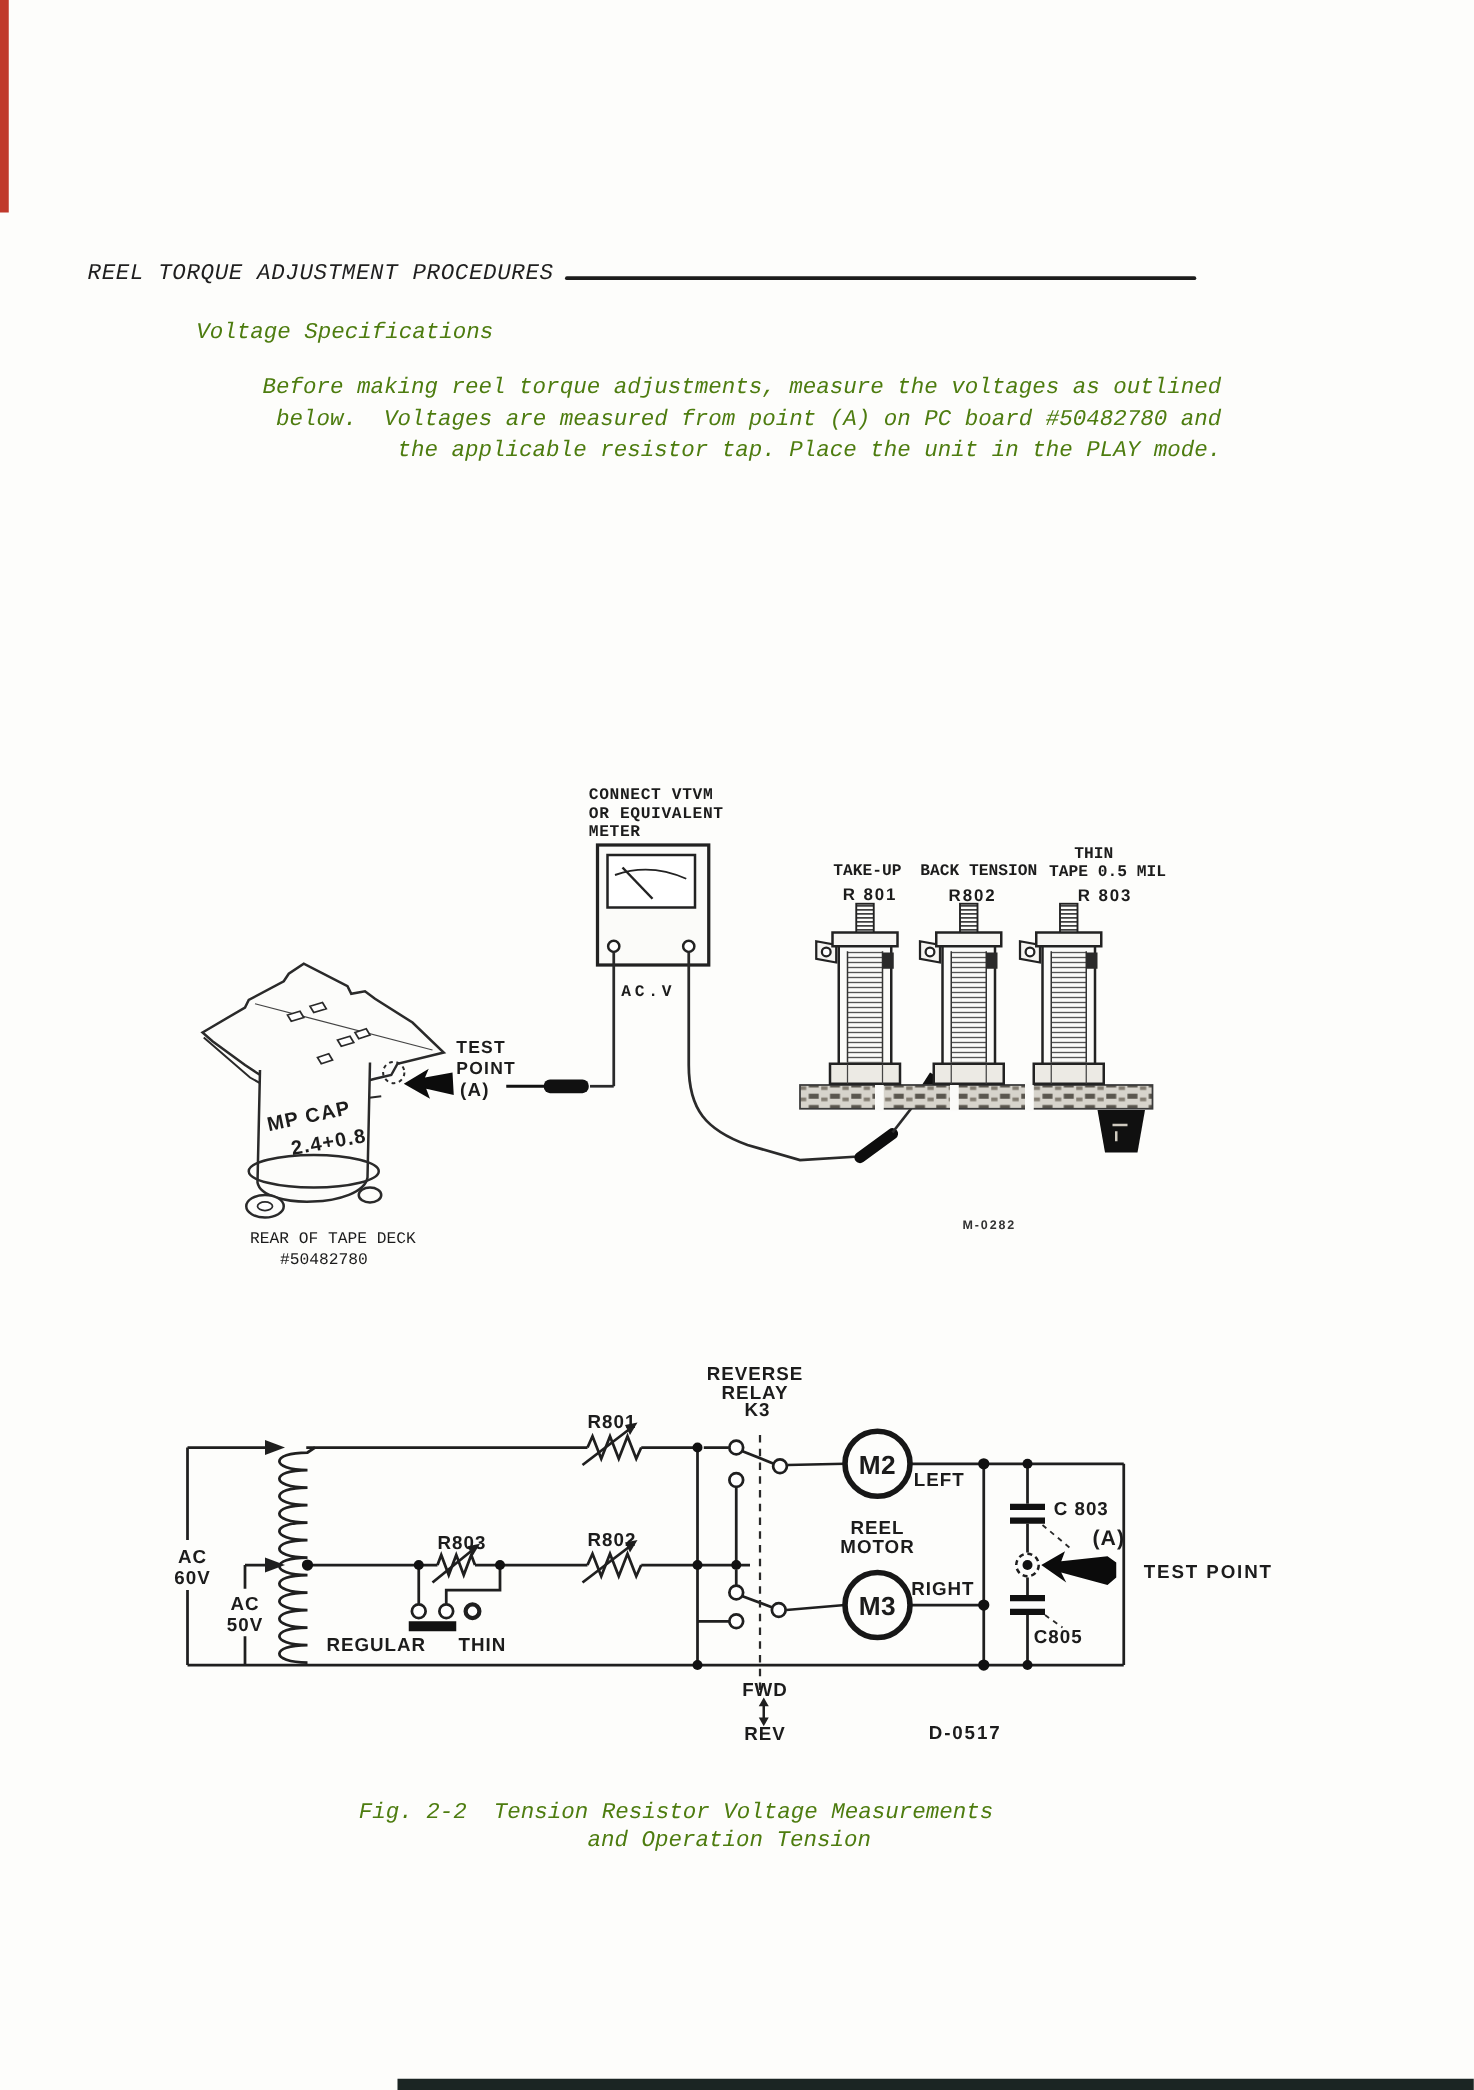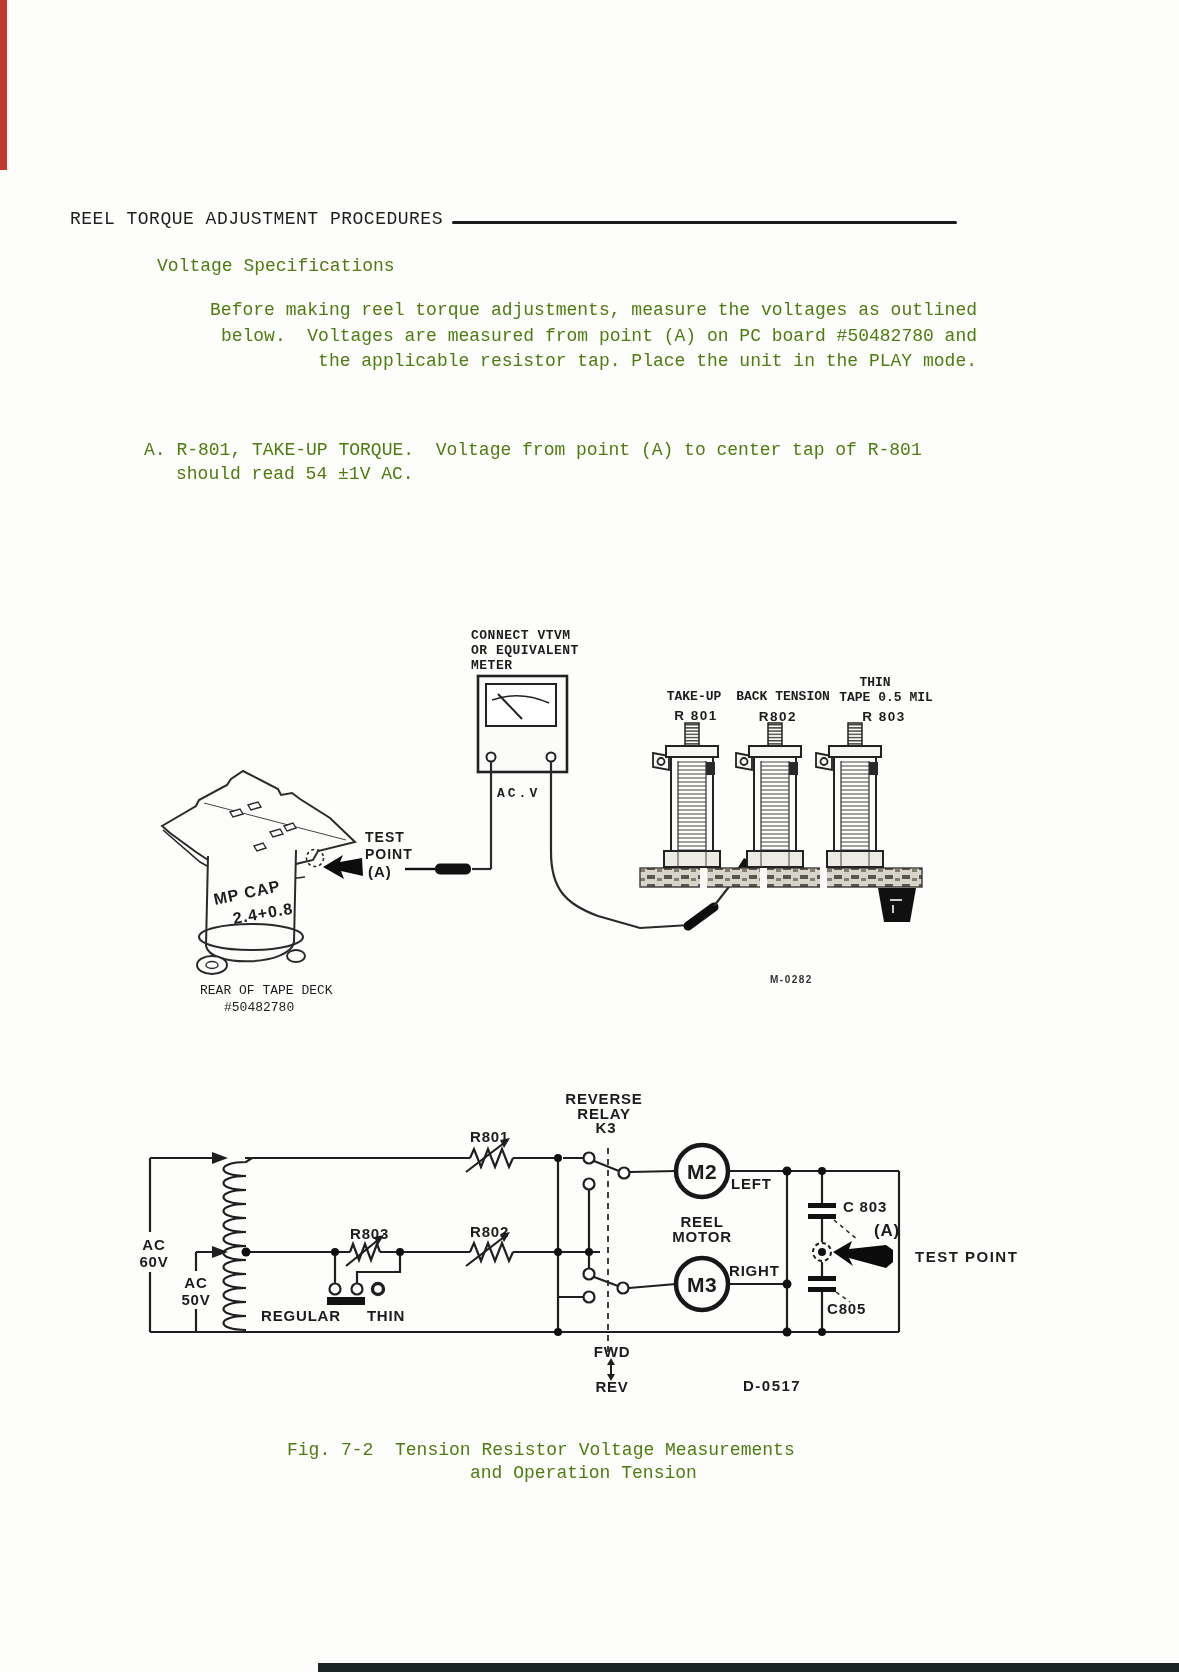--- a/index.html
+++ b/index.html
@@ -1,18 +1,18 @@
 <!DOCTYPE html>
 <html><head>
 <meta charset="utf-8">
 <style>
   html,body{margin:0;padding:0;}
   body{width:1179px;height:1672px;position:relative;background:#fdfdfb;overflow:hidden;
        font-family:"Liberation Mono",monospace;color:#242424;}
-  .abs{position:absolute;}
+  .abs{position:absolute;font-style:italic;}
   .mono{font-family:"Liberation Mono",monospace;font-size:18px;line-height:25.5px;
         color:#4d7c0f;white-space:pre-wrap;}
   #header-title{left:70px;top:207px;font-size:18px;letter-spacing:.5px;color:#1f1f1f;}
   #header-rule{left:452px;top:221px;width:505px;height:3px;background:#1c1c1c;border-radius:2px;}
   #section-heading{left:157px;top:254px;font-size:18px;}
   #intro{left:157px;top:298px;width:820px;text-align:right;}
   #spec-list{left:144px;top:390px;width:850px;line-height:24px;}
   .spec-item{padding-left:32px;text-indent:-32px;white-space:pre-wrap;}
   #caption1{left:287px;top:1438px;font-size:18px;}
   #caption2{left:470px;top:1461px;font-size:18px;}
@@ -39,22 +39,20 @@
 <div class="abs" id="bottombar"></div>
 
 <div class="abs mono" id="header-title">REEL TORQUE ADJUSTMENT PROCEDURES</div>
 <div class="abs" id="header-rule"></div>
 <div class="abs mono" id="section-heading">Voltage Specifications</div>
 <div class="abs mono" id="intro">Before making reel torque adjustments, measure the voltages as outlined
 below.  Voltages are measured from point (A) on PC board #50482780 and
 the applicable resistor tap. Place the unit in the PLAY mode.</div>
 
 <div class="abs mono" id="spec-list">
-  <div class="spec-item">A. R-801, TAKE-UP TORQUE.  Voltage from point (A) to center tap of R-801
-should read 54 ±1V AC.</div>
 </div>
 
 <svg style="left:130px;top:575px;" width="850" height="445" viewBox="130 575 850 445">
   <defs>
     <pattern id="wind" width="5" height="4" patternUnits="userSpaceOnUse">
       <path d="M0,2 H5" stroke="#555" stroke-width="1.1"></path>
     </pattern>
     <pattern id="thr" width="4" height="3.2" patternUnits="userSpaceOnUse">
       <path d="M0,1.5 H4" stroke="#333" stroke-width="1.3"></path>
     </pattern>
@@ -270,14 +268,14 @@
   <text x="702" y="1242" text-anchor="middle" class="d2">MOTOR</text>
   <text x="843" y="1212" class="d2">C 803</text>
   <text x="827" y="1314" class="d2">C805</text>
   <text x="874" y="1236" class="d2" style="font-size:17px">(A)</text>
   <text x="915" y="1262" class="d2" style="letter-spacing:1.5px">TEST POINT</text>
   <text x="612" y="1357" text-anchor="middle" class="d2">FWD</text>
   <text x="612" y="1392" text-anchor="middle" class="d2">REV</text>
   <text x="743" y="1391" class="d2" style="letter-spacing:1.5px">D-0517</text>
 </svg>
 
-<div class="abs mono" id="caption1">Fig. 7-2  Tension Resistor Voltage Measurements</div>
+<div class="abs mono" id="caption1">Fig. 2-2  Tension Resistor Voltage Measurements</div>
 <div class="abs mono" id="caption2">and Operation Tension</div>
 
 </body></html>

